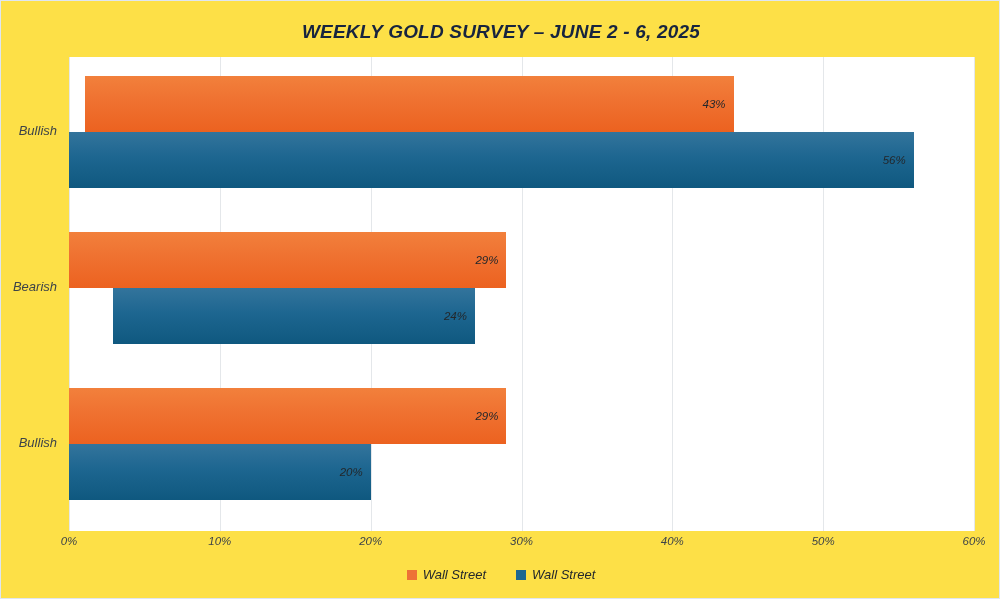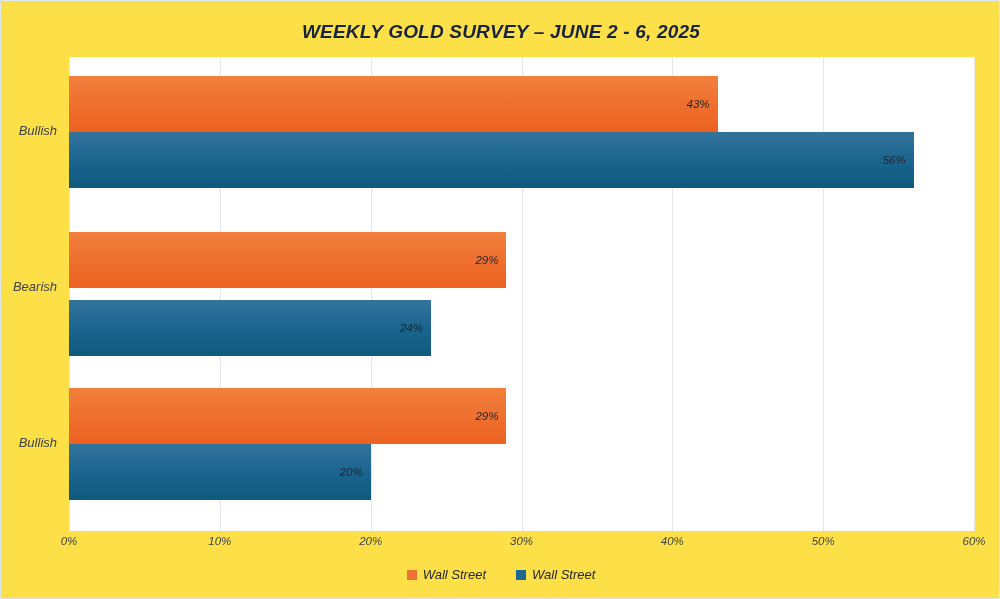--- a/index.html
+++ b/index.html
@@ -154,37 +154,37 @@
         <div class="gridline" style="left: 150.833px;"></div>
         <div class="gridline" style="left: 301.667px;"></div>
         <div class="gridline" style="left: 452.5px;"></div>
         <div class="gridline" style="left: 603.333px;"></div>
         <div class="gridline" style="left: 754.167px;"></div>
         <div class="gridline" style="left: 905px;"></div>
       </div>
     <div id="bars-container">
         <div class="cat-group" style="top: 19px;">
           <div class="bar-row" style="top: 0px; width: 905px;">
-            <div class="bar wall" style="width: 648.583px;">
+            <div class="bar wall" style="width: 648.583px; margin-left: 16px;">
               <span class="bar-label">43%</span>
             </div>
           </div>
           <div class="bar-row" style="top: 56px; width: 905px;">
             <div class="bar main" style="width: 844.667px;">
               <span class="bar-label">56%</span>
             </div>
           </div>
         </div>
         <div class="cat-group" style="top: 175px;">
           <div class="bar-row" style="top: 0px; width: 905px;">
             <div class="bar wall" style="width: 437.417px;">
               <span class="bar-label">29%</span>
             </div>
           </div>
-          <div class="bar-row" style="top: 68px; width: 905px;">
+          <div class="bar-row" style="top: 56px; width: 905px; padding-left: 44px;">
             <div class="bar main" style="width: 362px;">
               <span class="bar-label">24%</span>
             </div>
           </div>
         </div>
         <div class="cat-group" style="top: 331px;">
           <div class="bar-row" style="top: 0px; width: 905px;">
             <div class="bar wall" style="width: 437.417px;">
               <span class="bar-label">29%</span>
             </div>

